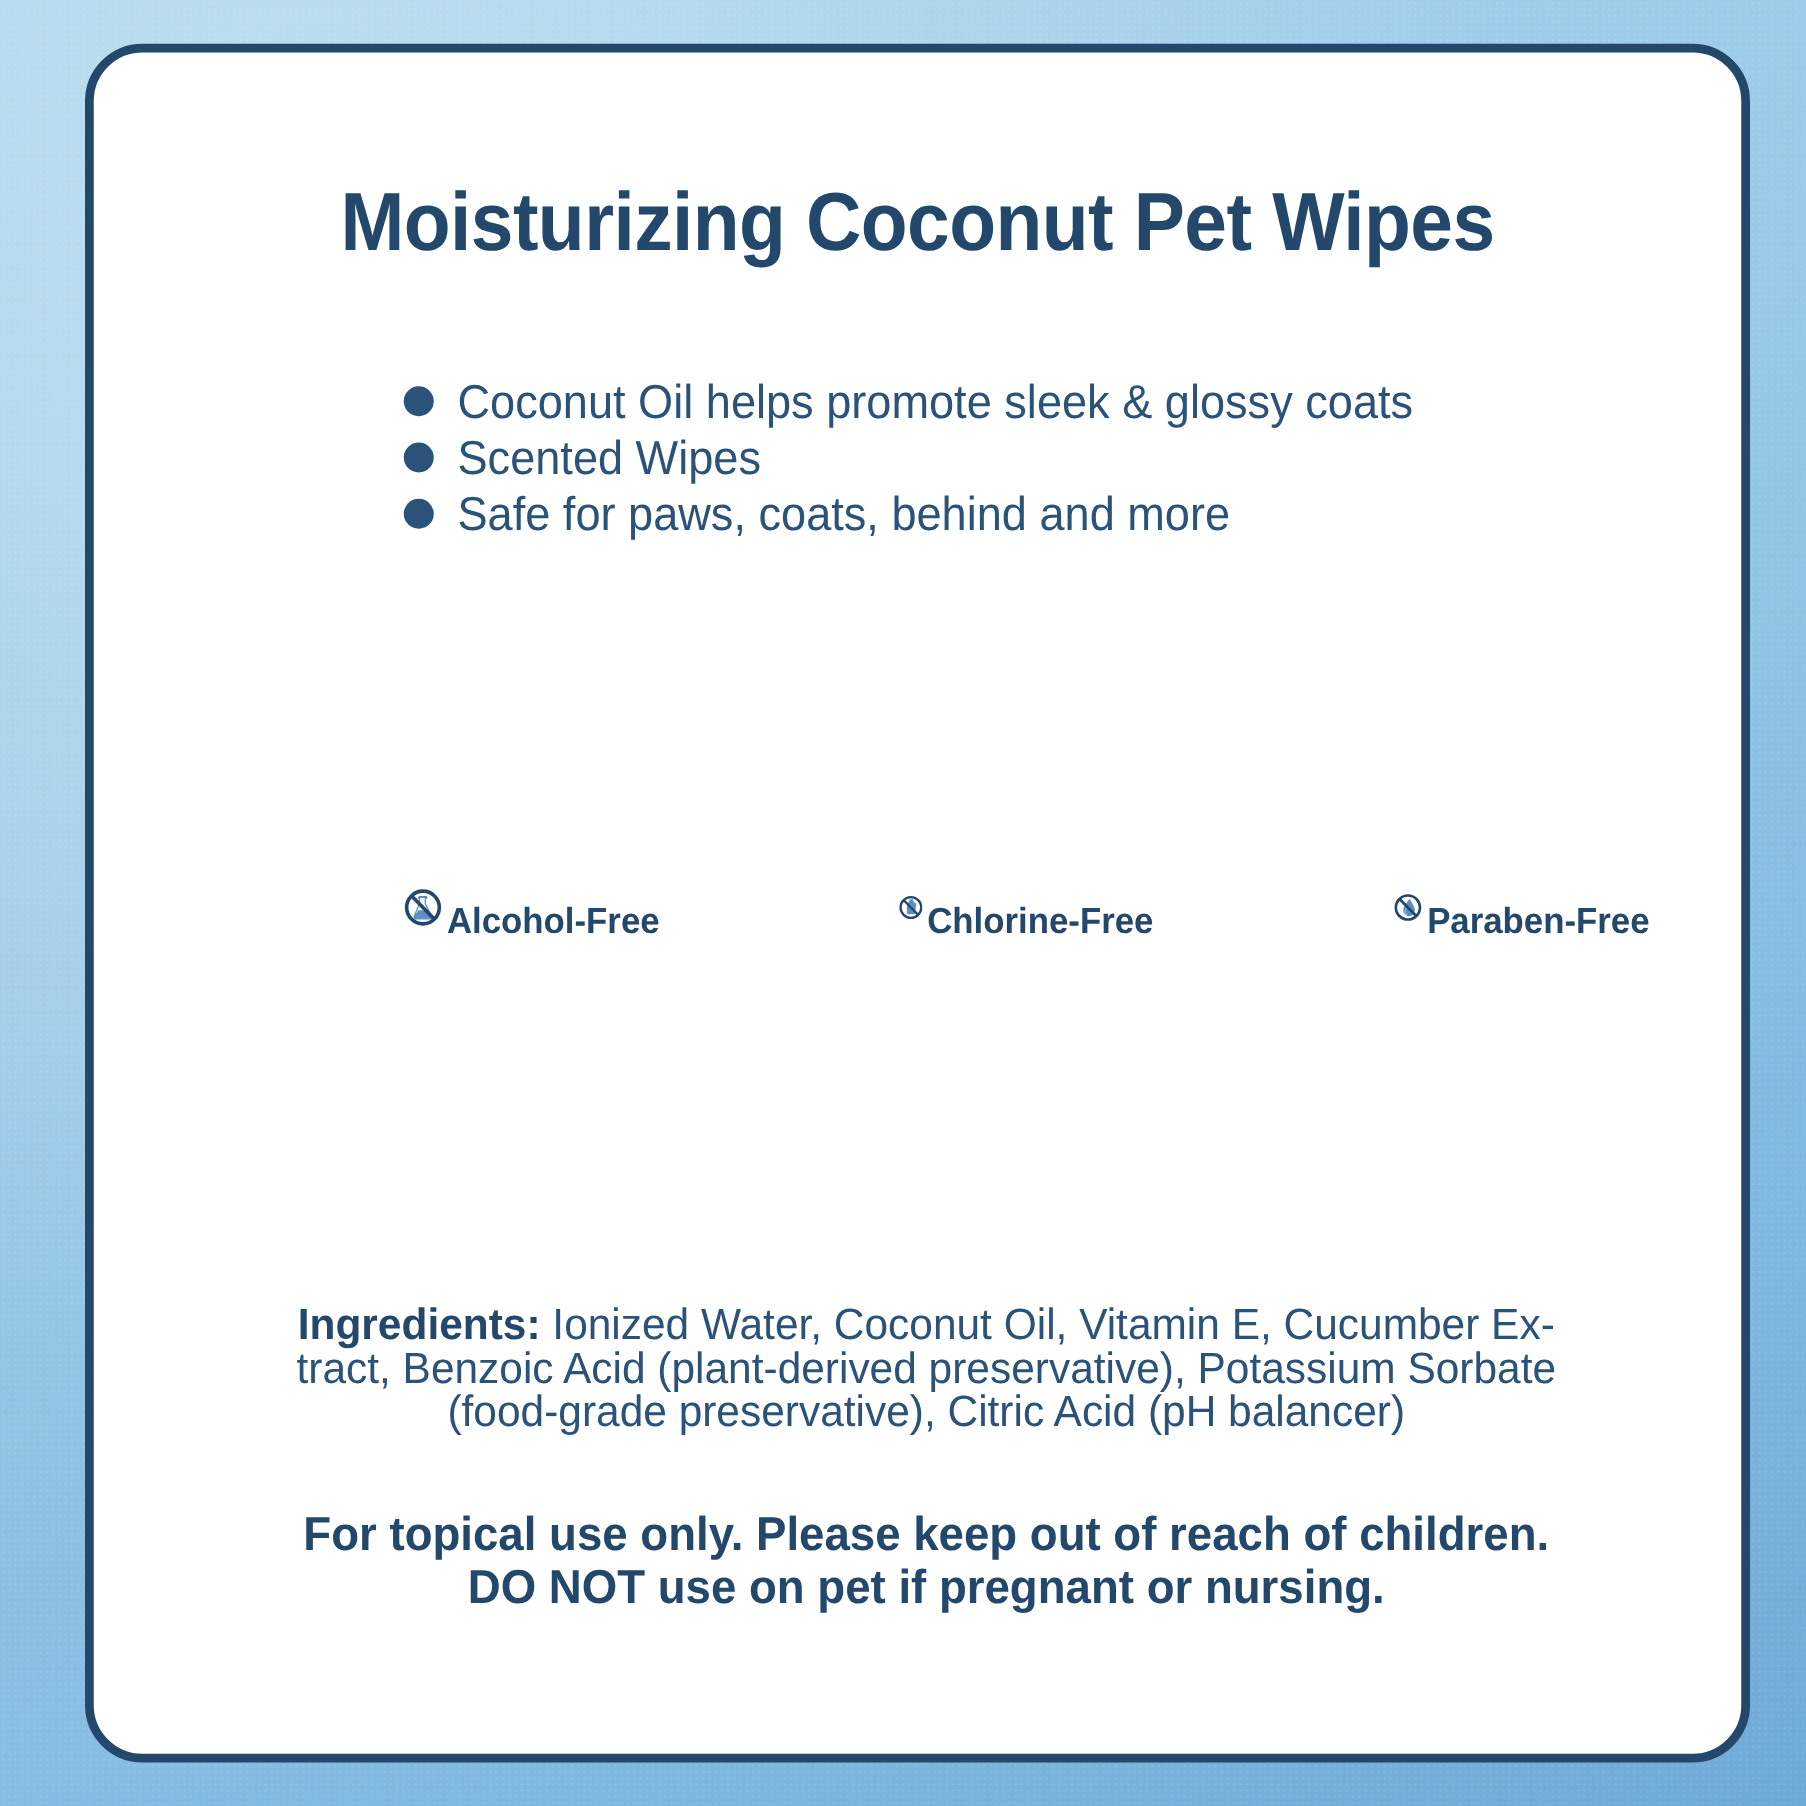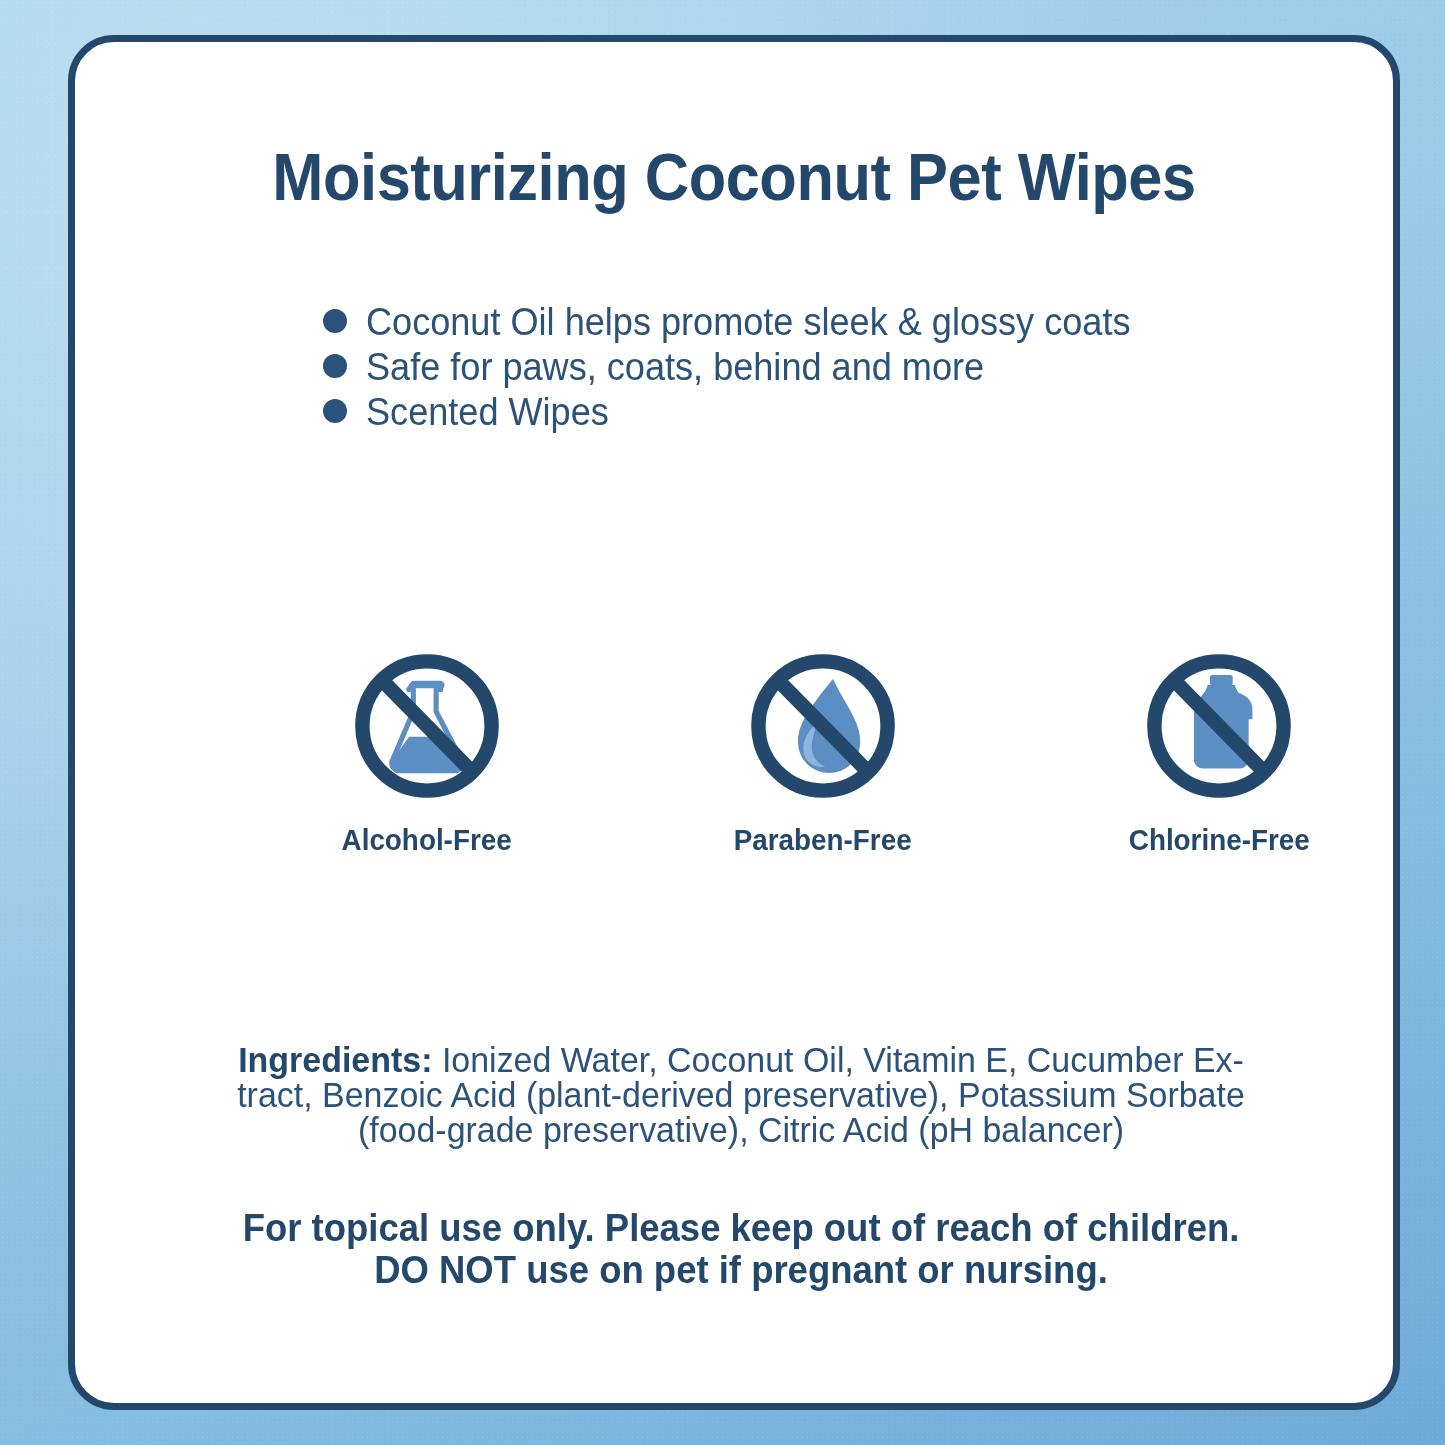--- a/index.html
+++ b/index.html
@@ -104,21 +104,21 @@
     position: absolute;
     left: 248px;
     top: 608px;
     width: 1000px;
     display: flex;
     justify-content: space-between;
   }
   .badge {
     width: 208px;
     display: flex;
-    flex-direction: column;
+    flex-direction: row;
     align-items: center;
   }
   .badge-icon {
     width: 152px;
     height: 152px;
     display: block;
   }
   .badge-label {
     margin-top: 22px;
     font-family: "Liberation Sans Narrow", "Liberation Sans", sans-serif;
@@ -174,72 +174,72 @@
 
     <div id="title">Moisturizing Coconut Pet Wipes</div>
 
     <div id="bullets">
       <div class="bullet-row">
         <span class="bullet-dot"></span>
         <span class="bullet-text">Coconut Oil helps promote sleek &amp; glossy coats</span>
       </div>
       <div class="bullet-row">
         <span class="bullet-dot"></span>
-        <span class="bullet-text">Safe for paws, coats, behind and more</span>
+        <span class="bullet-text">Scented Wipes</span>
       </div>
       <div class="bullet-row">
         <span class="bullet-dot"></span>
-        <span class="bullet-text">Scented Wipes</span>
+        <span class="bullet-text">Safe for paws, coats, behind and more</span>
       </div>
     </div>
 
     <div id="badges">
 
       <div class="badge">
         <svg class="badge-icon" viewBox="0 0 100 100">
           <g>
 
             <path d="M41 22 h18 v4 h-3 v14.5 L72.5 72 a5 5 0 0 1 -4.3 7.4 H31.8 A5 5 0 0 1 27.5 72 L41 40.5 V26 h-3 z" fill="none" stroke="#5b8fc4" stroke-width="3.4" stroke-linejoin="round"></path>
             <path d="M38.2 57 L61.8 57 L72.5 72 a5 5 0 0 1 -4.3 7.4 H31.8 A5 5 0 0 1 27.5 72 z" fill="#5b8fc4"></path>
             <rect x="38.5" y="21" width="23" height="4.2" rx="1.6" fill="#5b8fc4"></rect>
           </g>
 
           <circle cx="50" cy="50" r="42.5" fill="none" stroke="#23486b" stroke-width="9.5"></circle>
           <line x1="20.5" y1="20" x2="79.5" y2="80" stroke="#23486b" stroke-width="9.5" stroke-linecap="butt"></line>
         </svg>
         <div class="badge-label">Alcohol-Free</div>
       </div>
 
+
+      <div class="badge">
+        <svg class="badge-icon" viewBox="0 0 100 100">
+          <g fill="#5b8fc4">
+
+            <rect x="44" y="16.5" width="15" height="7" rx="1.5"></rect>
+
+            <path d="M42.5 23 h18 c1.5 7 9 9.5 9 19 v30 a6 6 0 0 1 -6 6 H39.5 a6 6 0 0 1 -6 -6 V42 c0 -9.5 7.5 -12 9 -19 z"></path>
+
+            <path d="M61.5 28 c7 1.5 10.5 5.5 10.5 11.5 v6 h-5.5 v-5.5 c0 -4 -2.2 -6.2 -6.2 -7.2 z"></path>
+          </g>
+          <circle cx="50" cy="50" r="42.5" fill="none" stroke="#23486b" stroke-width="9.5"></circle>
+          <line x1="20.5" y1="20" x2="79.5" y2="80" stroke="#23486b" stroke-width="9.5"></line>
+        </svg>
+        <div class="badge-label">Chlorine-Free</div>
+      </div>
 
       <div class="badge">
         <svg class="badge-icon" viewBox="0 0 100 100">
           <path d="M56.5 19 C42 37 33.5 48 33.5 60.5 A20.5 20.5 0 0 0 74.5 60.5 C74.5 47 66 38 56.5 19 z" fill="#5b8fc4"></path>
           <path d="M47 46 C40 54 37 59 37 65 a12 12 0 0 0 14.5 11.7 C44 74 41.5 67 43 59.5 C44 54 45.5 50 47 46 z" fill="#8bb6dd"></path>
           <circle cx="50" cy="50" r="42.5" fill="none" stroke="#23486b" stroke-width="9.5"></circle>
           <line x1="20.5" y1="20" x2="79.5" y2="80" stroke="#23486b" stroke-width="9.5"></line>
         </svg>
         <div class="badge-label">Paraben-Free</div>
       </div>
 
-      <div class="badge">
-        <svg class="badge-icon" viewBox="0 0 100 100">
-          <g fill="#5b8fc4">
-
-            <rect x="44" y="16.5" width="15" height="7" rx="1.5"></rect>
-
-            <path d="M42.5 23 h18 c1.5 7 9 9.5 9 19 v30 a6 6 0 0 1 -6 6 H39.5 a6 6 0 0 1 -6 -6 V42 c0 -9.5 7.5 -12 9 -19 z"></path>
-
-            <path d="M61.5 28 c7 1.5 10.5 5.5 10.5 11.5 v6 h-5.5 v-5.5 c0 -4 -2.2 -6.2 -6.2 -7.2 z"></path>
-          </g>
-          <circle cx="50" cy="50" r="42.5" fill="none" stroke="#23486b" stroke-width="9.5"></circle>
-          <line x1="20.5" y1="20" x2="79.5" y2="80" stroke="#23486b" stroke-width="9.5"></line>
-        </svg>
-        <div class="badge-label">Chlorine-Free</div>
-      </div>
-
     </div>
 
     <div id="ingredients">
       <span class="ing-line"><span class="ing-label">Ingredients:</span><span> Ionized Water, Coconut Oil, Vitamin E, Cucumber Ex-</span></span>
       <span class="ing-line">tract, Benzoic Acid (plant-derived preservative), Potassium Sorbate</span>
       <span class="ing-line">(food-grade preservative), Citric Acid (pH balancer)</span>
     </div>
 
     <div id="warning">
       <span class="warn-line">For topical use only. Please keep out of reach of children.</span>

